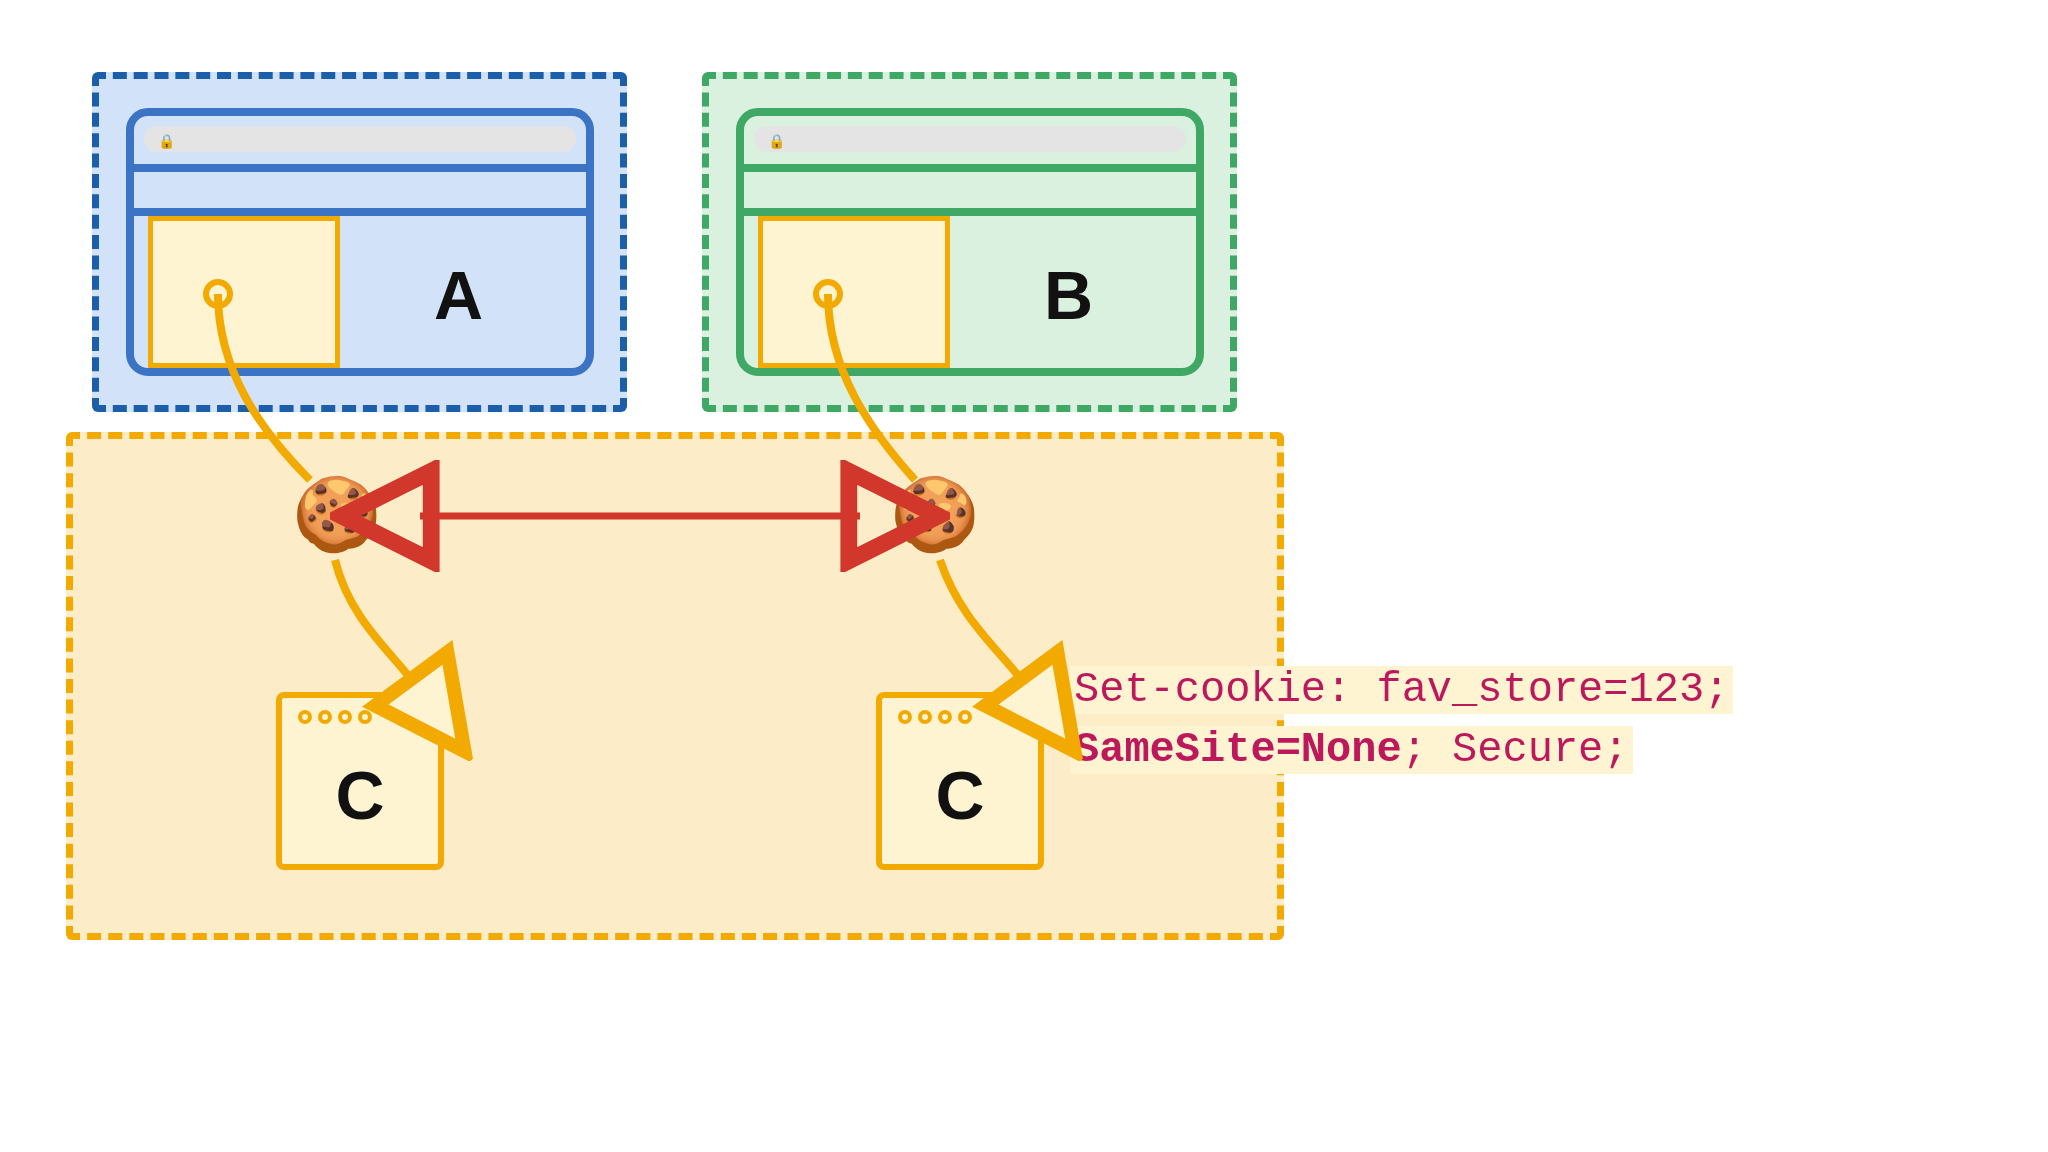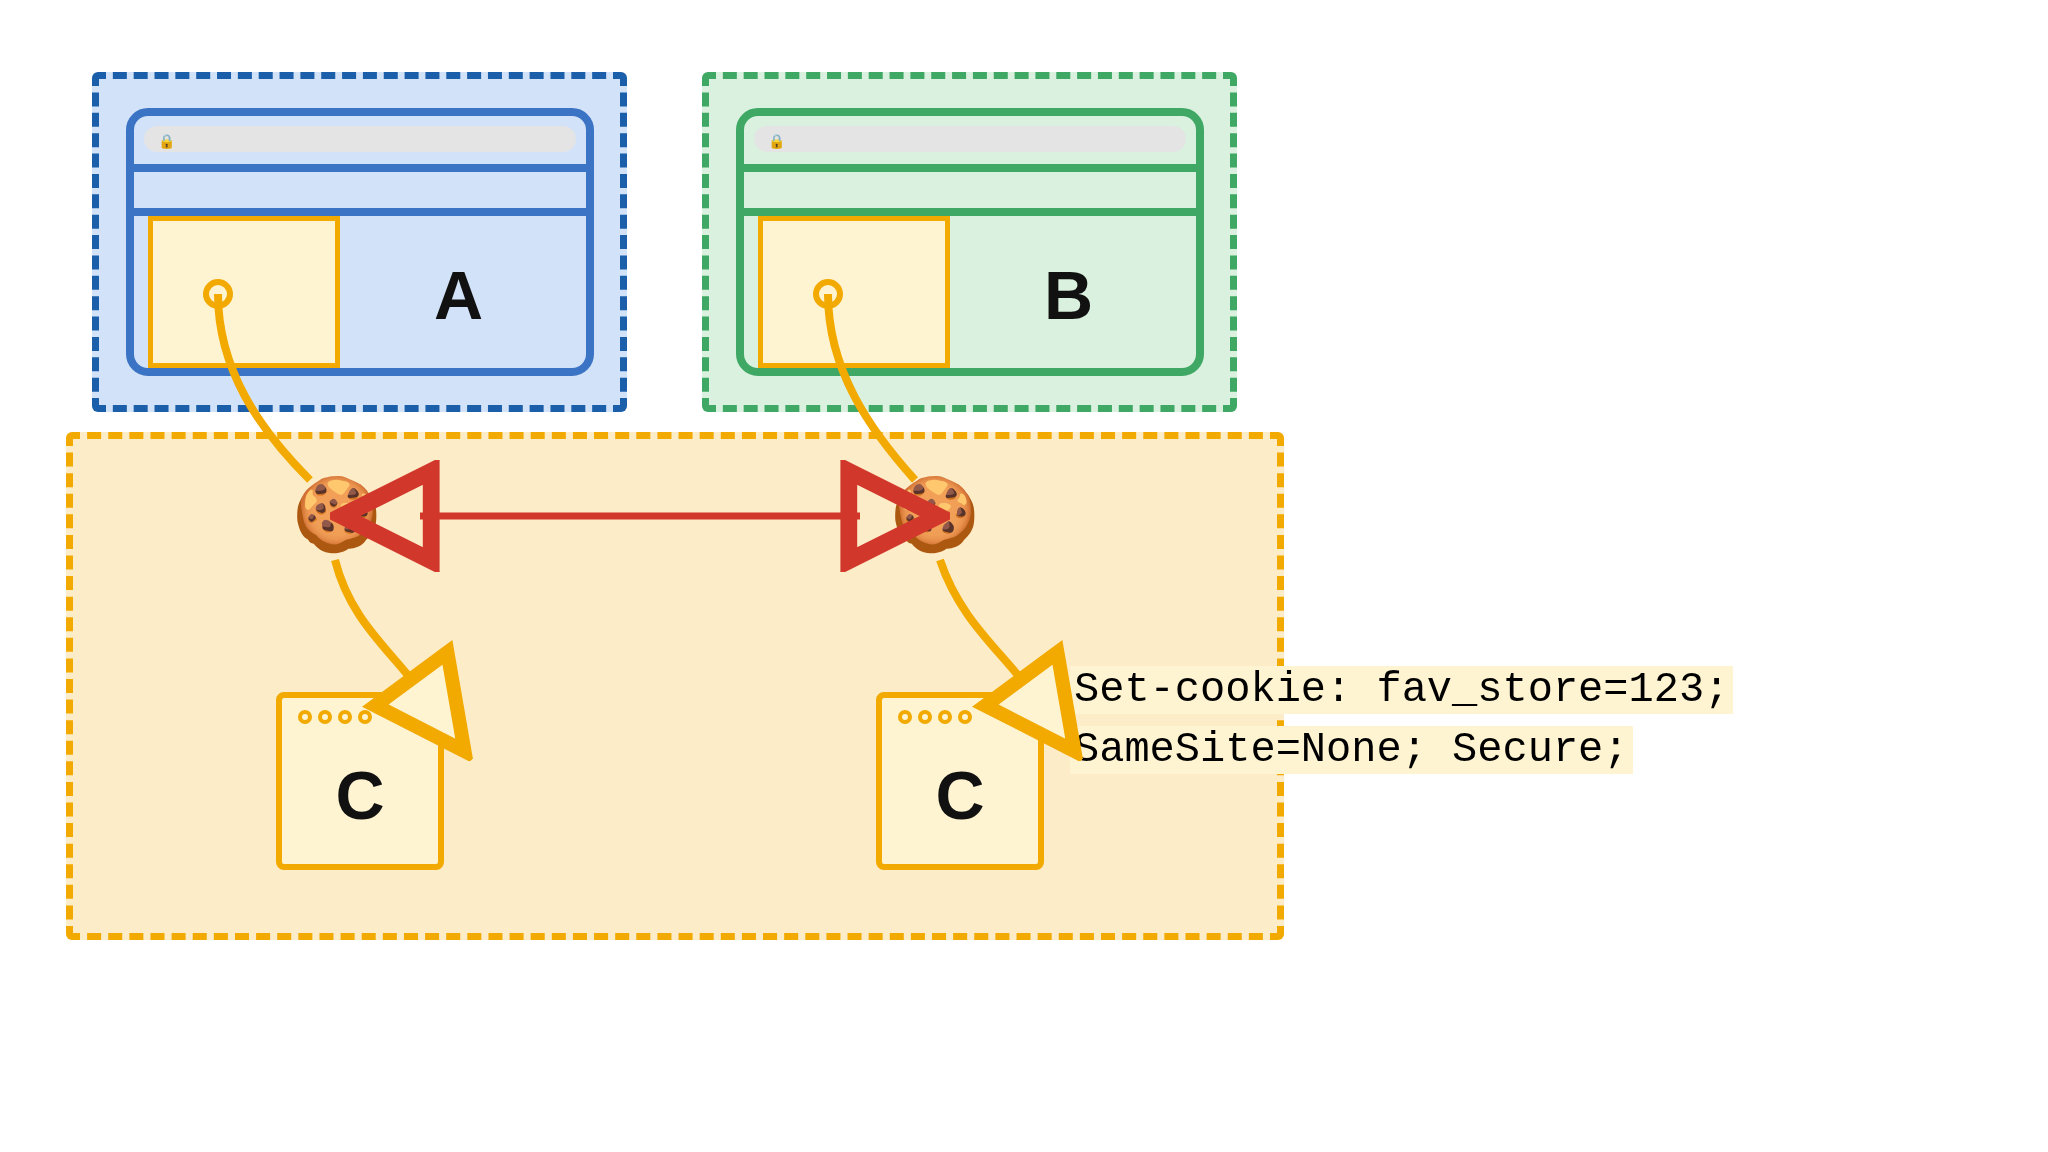--- a/index.html
+++ b/index.html
@@ -25,23 +25,23 @@
   
   .iframe{position:absolute;background:#fff4d1;border:5px solid #f2a900;box-sizing:border-box;}
 
   
   .cwin{position:absolute;border:6px solid #f2a900;border-radius:8px;background:#fff4d1;box-sizing:border-box;}
   .cwin .dots{position:absolute;left:16px;top:12px;}
   .cwin .dots span{display:inline-block;width:14px;height:14px;border:4px solid #f2a900;border-radius:50%;margin-right:6px;box-sizing:border-box;}
   .cwin .clabel{position:absolute;left:0;right:0;top:58px;text-align:center;font-size:68px;font-weight:700;color:#111;}
 
   
-  .codebox{position:absolute;font-family:"Courier New",monospace;font-size:42px;line-height:60px;color:#000000;}
+  .codebox{position:absolute;font-family:"Courier New",monospace;font-size:42px;line-height:60px;color:#be185d;}
   .codebox .hl{background:#fff4d1;display:inline;padding:0 4px;}
-  .codebox .bold{font-weight:400;}
+  .codebox .bold{font-weight:700;}
 
   .cookie{position:absolute;font-size:72px;line-height:72px;}
 
   svg.connectors{position:absolute;left:0;top:0;width:2048px;height:1152px;pointer-events:none;}
 </style>
 </head>
 <body>
 
 <div class="stage">
 

